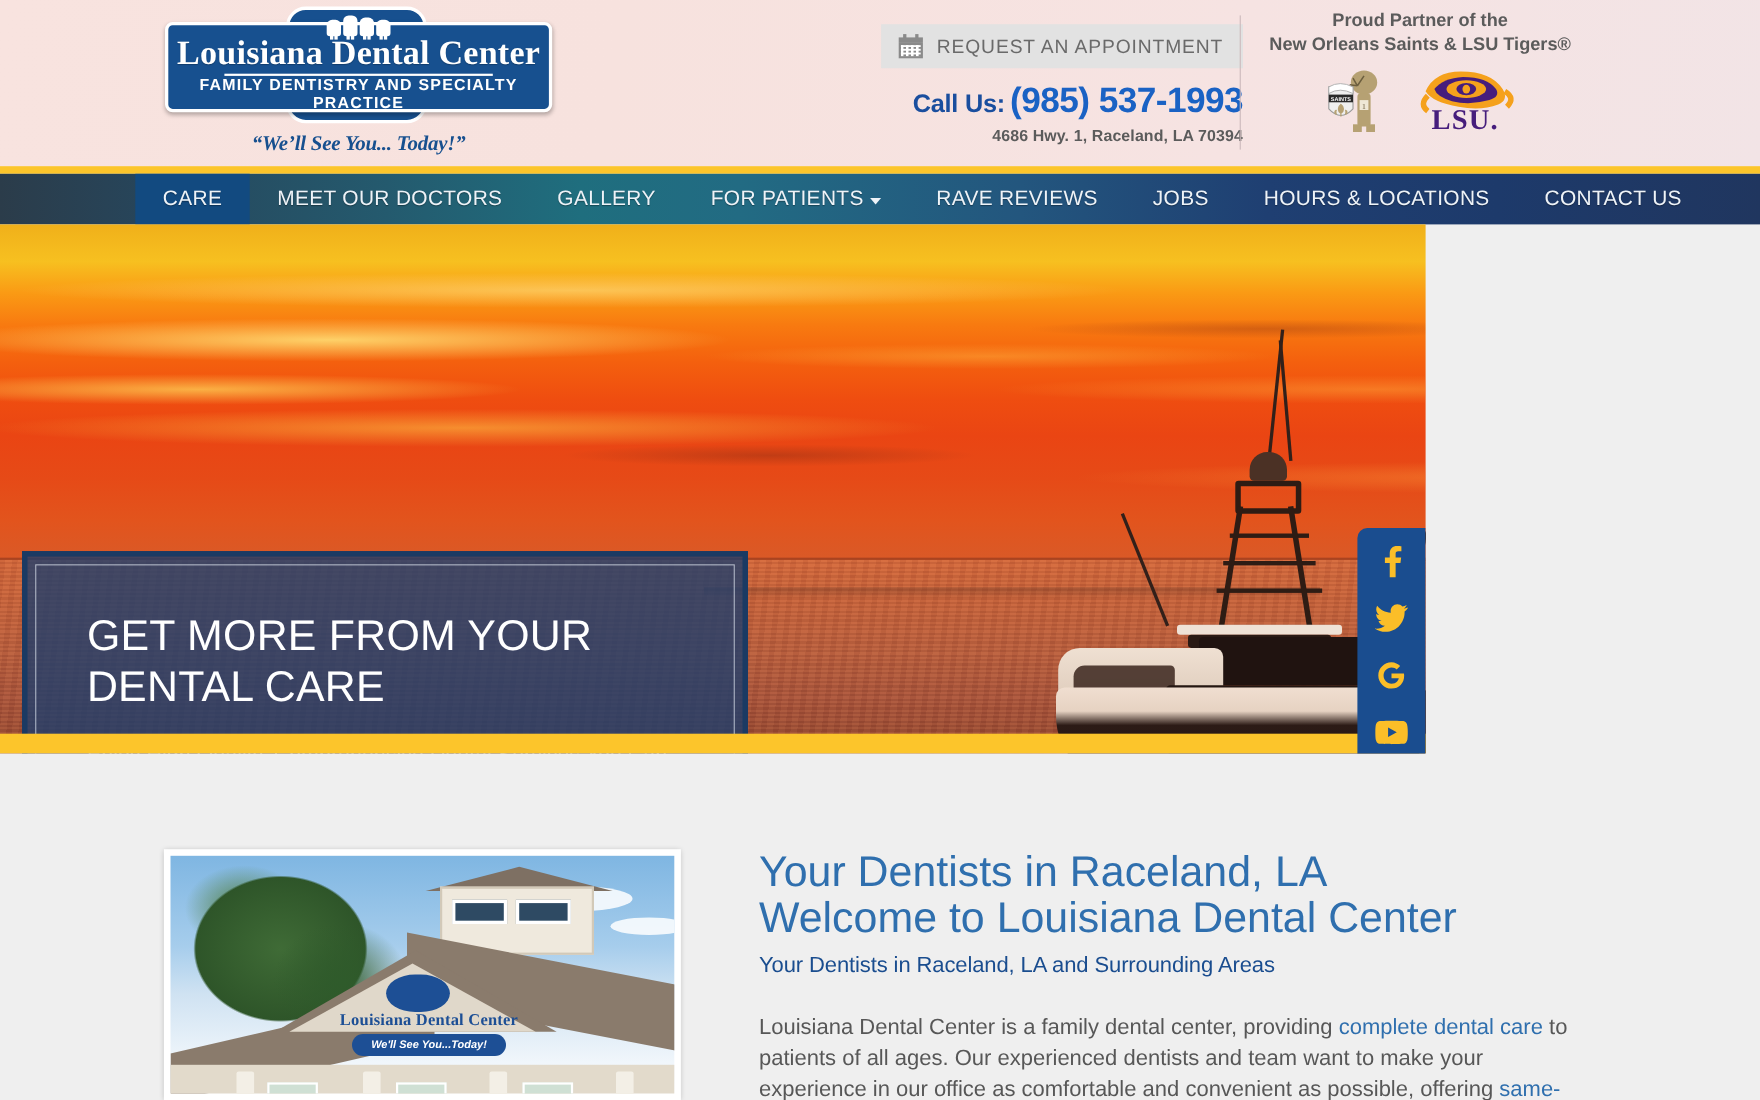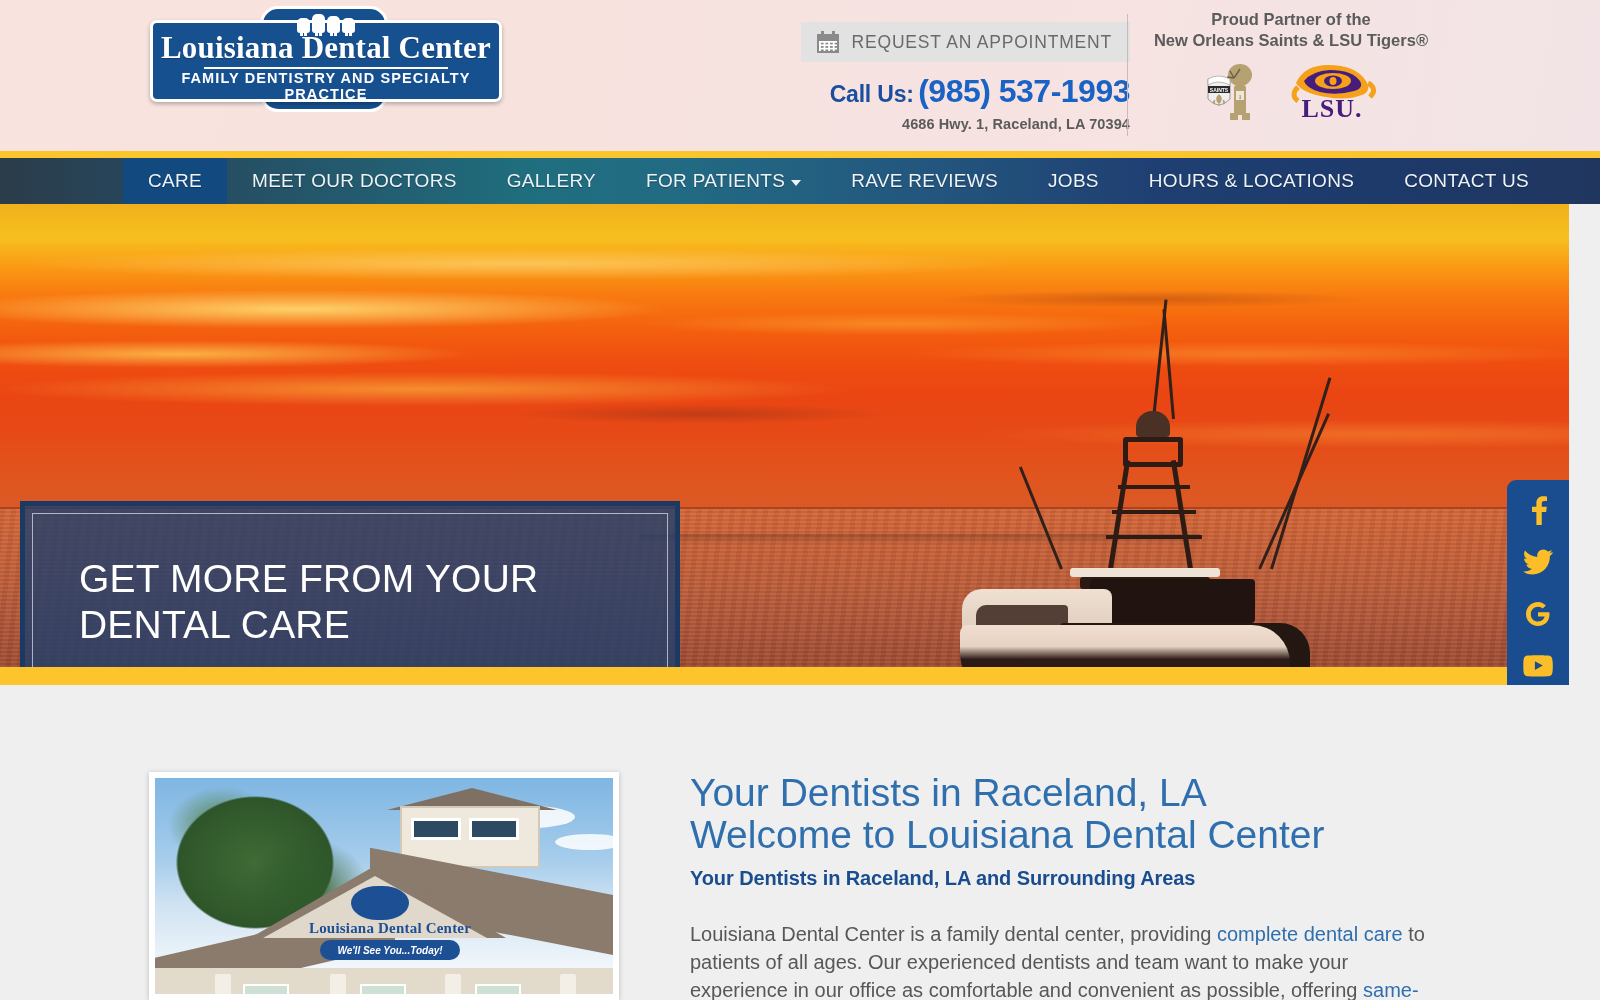--- a/index.html
+++ b/index.html
@@ -119,21 +119,21 @@
     font-family:"Liberation Sans Narrow","Liberation Sans",sans-serif;
     font-size:19px; letter-spacing:.3px; white-space:nowrap;
     text-shadow:0 1px 1px rgba(0,0,0,.35);
   }
   .nav-item.active { background:#124a80; }
   .chev { display:inline-block; width:0; height:0; border-left:5px solid transparent;
      border-right:5px solid transparent; border-top:6px solid #eef3f8; margin-top:4px; }
 
   
   .hero {
-    position:relative; width:1569px; height:481px; overflow:hidden;
+    position:relative; width:1296px; height:481px; overflow:hidden;
     background:linear-gradient(to bottom,
       #f0b01a 0%, #f7c020 7%, #fa9a14 13%, #f87a10 19%,
       #f4600e 26%, #ef4d10 33%, #ea4513 40%, #e64a17 48%,
       #e2541d 56%, #d95a28 64%, #c95c32 72%, #b8593a 82%, #a6503c 92%, #97483a 100%);
   }
   .hero-sky-streaks { position:absolute; inset:0; pointer-events:none;
     background:
       radial-gradient(520px 28px at 300px 105px, rgba(255,226,120,.85), transparent 70%),
       radial-gradient(420px 20px at 180px 150px, rgba(255,216,90,.7), transparent 70%),
       radial-gradient(600px 24px at 420px 185px, rgba(255,200,70,.55), transparent 72%),
@@ -248,21 +248,21 @@
   .sign-pill { position:absolute; left:165px; top:162px; width:140px; height:20px;
      background:#1d4f95; border-radius:12px; color:#fff; font-size:10px; font-style:italic;
      display:flex; align-items:center; justify-content:center; font-weight:700; }
   .facade { position:absolute; left:0; top:190px; width:470px; height:40px; background:#e2dacb; }
   .col { position:absolute; top:196px; width:16px; height:36px; background:#f3efe6; border-radius:2px; }
   .win { position:absolute; top:206px; width:46px; height:26px; background:#cfe0d4; border:2px solid #fff; }
 
   .content { position:absolute; left:690px; top:772px; width:740px; }
   .h1 { font-family:"Liberation Sans Narrow","Liberation Sans",sans-serif;
         font-size:39px; line-height:42px; color:#2f6fae; font-weight:400; }
-  .h2 { margin-top:11px; font-size:20px; font-weight:700; color:#1a4d8f; letter-spacing:-.1px; }
+  .h2 { margin-top:11px; font-size:20px; font-weight:400; color:#1a4d8f; letter-spacing:-.1px; }
   .body-copy { margin-top:30px; font-family:"Liberation Sans Narrow","Liberation Sans",sans-serif;
         font-size:20px; line-height:28px; color:#575757; }
   .body-copy a { color:#2f6fae; text-decoration:none; }
 </style>
 </head>
 <body>
 
 <div class="header">
 
   <div class="logo-wrap">
@@ -270,20 +270,21 @@
       <div class="plaque-top-bump"></div>
       <div class="plaque-bot-bump"></div>
       <div class="plaque-body"></div>
       <div class="teeth">
         <span class="t1"></span><span class="t2"></span><span class="t3"></span><span class="t1"></span>
       </div>
       <div class="logo-name">Louisiana Dental Center</div>
       <div class="logo-rule"></div>
       <div class="logo-sub">FAMILY DENTISTRY AND SPECIALTY PRACTICE</div>
     </div>
+    <div class="logo-tag">“We’ll See You... Today!”</div>
   </div>
 
   <div class="appt-col">
     <div class="appt-btn">
       <span class="cal-icon">
         <span class="peg1"></span>
           <span class="peg2"></span>
         <span class="cal-top"></span>
           <span class="cal-body"></span>
           <span class="cal-grid"></span>

